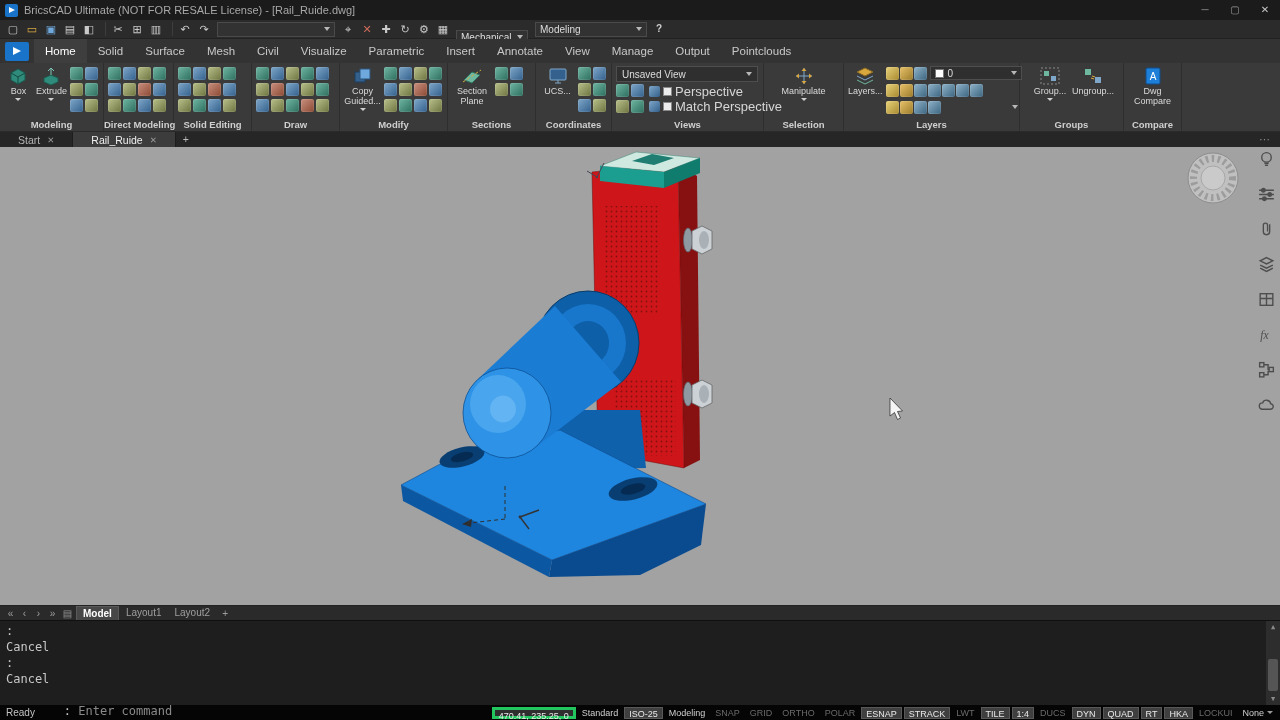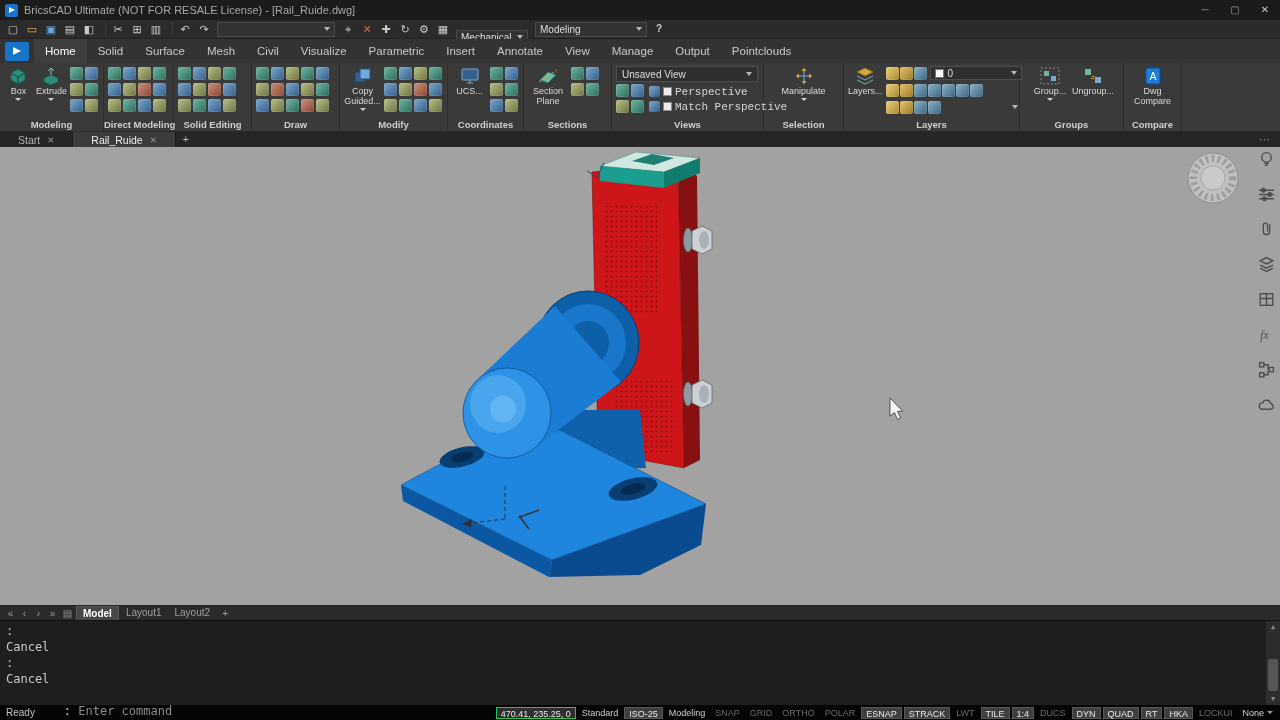--- a/index.html
+++ b/index.html
@@ -43,21 +43,21 @@
   .bicon{width:22px;height:19px;flex:0 0 auto;margin-bottom:1px;}
   .bcaret{width:0;height:0;border-left:3px solid transparent;border-right:3px solid transparent;border-top:3.5px solid #cfcfcf;margin-top:2px;}
   .icgrid{display:grid;grid-template-columns:repeat(var(--c),14px);grid-auto-rows:15px;gap:1px;padding-top:2px;}
   .sm{width:13px;height:13px;border-radius:2px;box-shadow:inset 0 0 0 1px rgba(255,255,255,.10);}
   .icgrid .sm:nth-child(3n+1){background:linear-gradient(135deg,#6fb5a2,#2e6e5e);}
   .icgrid .sm:nth-child(3n+2){background:linear-gradient(135deg,#7fa7c9,#33608c);}
   .icgrid .sm:nth-child(3n){background:linear-gradient(135deg,#b9c08a,#6e7440);}
   .icgrid .sm:nth-child(7n){background:linear-gradient(135deg,#c9907f,#8c4a33);}
   .vcombo{width:142px;height:16px;background:#2f2f2f;border:1px solid #4e4e4e;color:#ddd;font-size:10px;display:flex;align-items:center;padding:0 5px;gap:4px;margin:1px 0 2px;}
   .vcombo .val{flex:1;}
-  .chkrow{display:flex;align-items:center;gap:3px;font-size:11px;color:#d6d6d6;height:15px;white-space:nowrap;font-family:Liberation Mono, monospace;}
+  .chkrow{display:flex;align-items:center;gap:3px;font-size:13px;color:#d6d6d6;height:15px;white-space:nowrap;}
   .chkbox{width:9px;height:9px;background:#ececec;border:1px solid #8a8a8a;flex:0 0 auto;}
   .chkicon{width:11px;height:11px;border-radius:2px;background:linear-gradient(135deg,#7fa7c9,#33608c);flex:0 0 auto;}
   .lcol{display:flex;flex-direction:column;gap:1px;}
   .lrow{display:flex;gap:1px;align-items:center;height:16px;}
   .lrow .sm{flex:0 0 auto;}
   .lrow .sm:nth-child(1){background:linear-gradient(135deg,#e8d27a,#a8892f);}
   .lrow .sm:nth-child(2){background:linear-gradient(135deg,#e8c26a,#9a7a2a);}
   .lrow .sm:nth-child(n+3){background:linear-gradient(135deg,#8fb3c9,#3c6580);}
   .lcombo{display:flex;align-items:center;gap:4px;border:1px solid #4e4e4e;background:#2f2f2f;height:14px;padding:0 4px;width:92px;color:#ddd;font-size:10px;margin-left:2px;}
   .lcombo .val{flex:1;}
@@ -94,21 +94,21 @@
   .cmdscroll{position:absolute;right:0;top:0;bottom:0;width:14px;background:#2d2d2d;color:#8a8a8a;font-size:7px;text-align:center;}
   .sarrow{height:12px;line-height:12px;}
   .sarrow.down{position:absolute;bottom:0;left:0;right:0;}
   .sthumb{position:absolute;left:2px;right:2px;top:38px;height:32px;background:#555;border-radius:2px;}
 
   
   .statusbar{height:15px;background:#050505;display:flex;align-items:center;font-size:9px;color:#bdbdbd;padding:0 3px 0 6px;flex:0 0 auto;gap:2px;}
   .ready{color:#c2c2c2;font-size:10px;}
   .sspacer{flex:1;}
   .sbi{padding:0 4px;height:12px;line-height:12px;white-space:nowrap;}
-  .sbi.bright{color:#eaeaea;background:#2e2e2e;border:1px solid #22c55e;}
+  .sbi.bright{color:#eaeaea;background:#2e2e2e;border:3px solid #22c55e;}
   .sbi.on{background:#3f3f3f;color:#e8e8e8;border:1px solid #585858;}
   .sbi.off{color:#6a6a6a;}
   .sbi.plain{color:#cfcfcf;}
   .sbi.none{display:flex;align-items:center;gap:3px;}
   .scaret{width:0;height:0;border-left:3px solid transparent;border-right:3px solid transparent;border-top:3.5px solid #9a9a9a;}
 </style>
 </head>
 <body>
 
 <div class="app">
@@ -295,20 +295,41 @@
             <div class="sm"></div>
           <div class="sm"></div>
             <div class="sm"></div>
             <div class="sm"></div>
             <div class="sm"></div>
         </div>
       </div>
       <div class="plabel">Modify</div>
     </div>
 
+    <div class="panel" style="width:88px">
+      <div class="pbody">
+        <div class="bigbtn">
+          <span class="bicon">
+            <svg viewBox="0 0 22 20">
+                <path d="M3 14l8-8 8 3-8 8z" fill="#6db89e" stroke="#2e6e5e"></path>
+                <path d="M2 16L20 4" stroke="#d8a83f" stroke-dasharray="3 2" fill="none"></path>
+              </svg>
+          </span>
+          <span class="blabel">Section Plane</span>
+        </div>
+        <div class="icgrid" style="--c:2">
+          <div class="sm"></div>
+            <div class="sm"></div>
+          <div class="sm"></div>
+            <div class="sm"></div>
+        </div>
+      </div>
+      <div class="plabel">Sections</div>
+    </div>
+
     <div class="panel" style="width:76px">
       <div class="pbody">
         <div class="bigbtn">
           <span class="bicon">
             <svg viewBox="0 0 22 20">
                 <rect x="3" y="3" width="16" height="11" rx="1" fill="#33608c" stroke="#7fa7c9"></rect>
                 <path d="M8 17h6M11 14v3" stroke="#7fa7c9" fill="none"></path>
               </svg>
           </span>
           <span class="blabel">UCS...</span>
@@ -316,41 +337,20 @@
         <div class="icgrid" style="--c:2">
           <div class="sm"></div>
             <div class="sm"></div>
           <div class="sm"></div>
             <div class="sm"></div>
           <div class="sm"></div>
             <div class="sm"></div>
         </div>
       </div>
       <div class="plabel">Coordinates</div>
-    </div>
-
-    <div class="panel" style="width:88px">
-      <div class="pbody">
-        <div class="bigbtn">
-          <span class="bicon">
-            <svg viewBox="0 0 22 20">
-                <path d="M3 14l8-8 8 3-8 8z" fill="#6db89e" stroke="#2e6e5e"></path>
-                <path d="M2 16L20 4" stroke="#d8a83f" stroke-dasharray="3 2" fill="none"></path>
-              </svg>
-          </span>
-          <span class="blabel">Section Plane</span>
-        </div>
-        <div class="icgrid" style="--c:2">
-          <div class="sm"></div>
-            <div class="sm"></div>
-          <div class="sm"></div>
-            <div class="sm"></div>
-        </div>
-      </div>
-      <div class="plabel">Sections</div>
     </div>
 
     <div class="panel" style="width:152px">
       <div style="display:flex;flex-direction:column;">
         <div class="vcombo">
           <span class="val">Unsaved View</span>
             <span class="caret"></span>
         </div>
         <div style="display:flex;gap:4px;">
           <div class="icgrid" style="--c:2;padding-top:0;">

